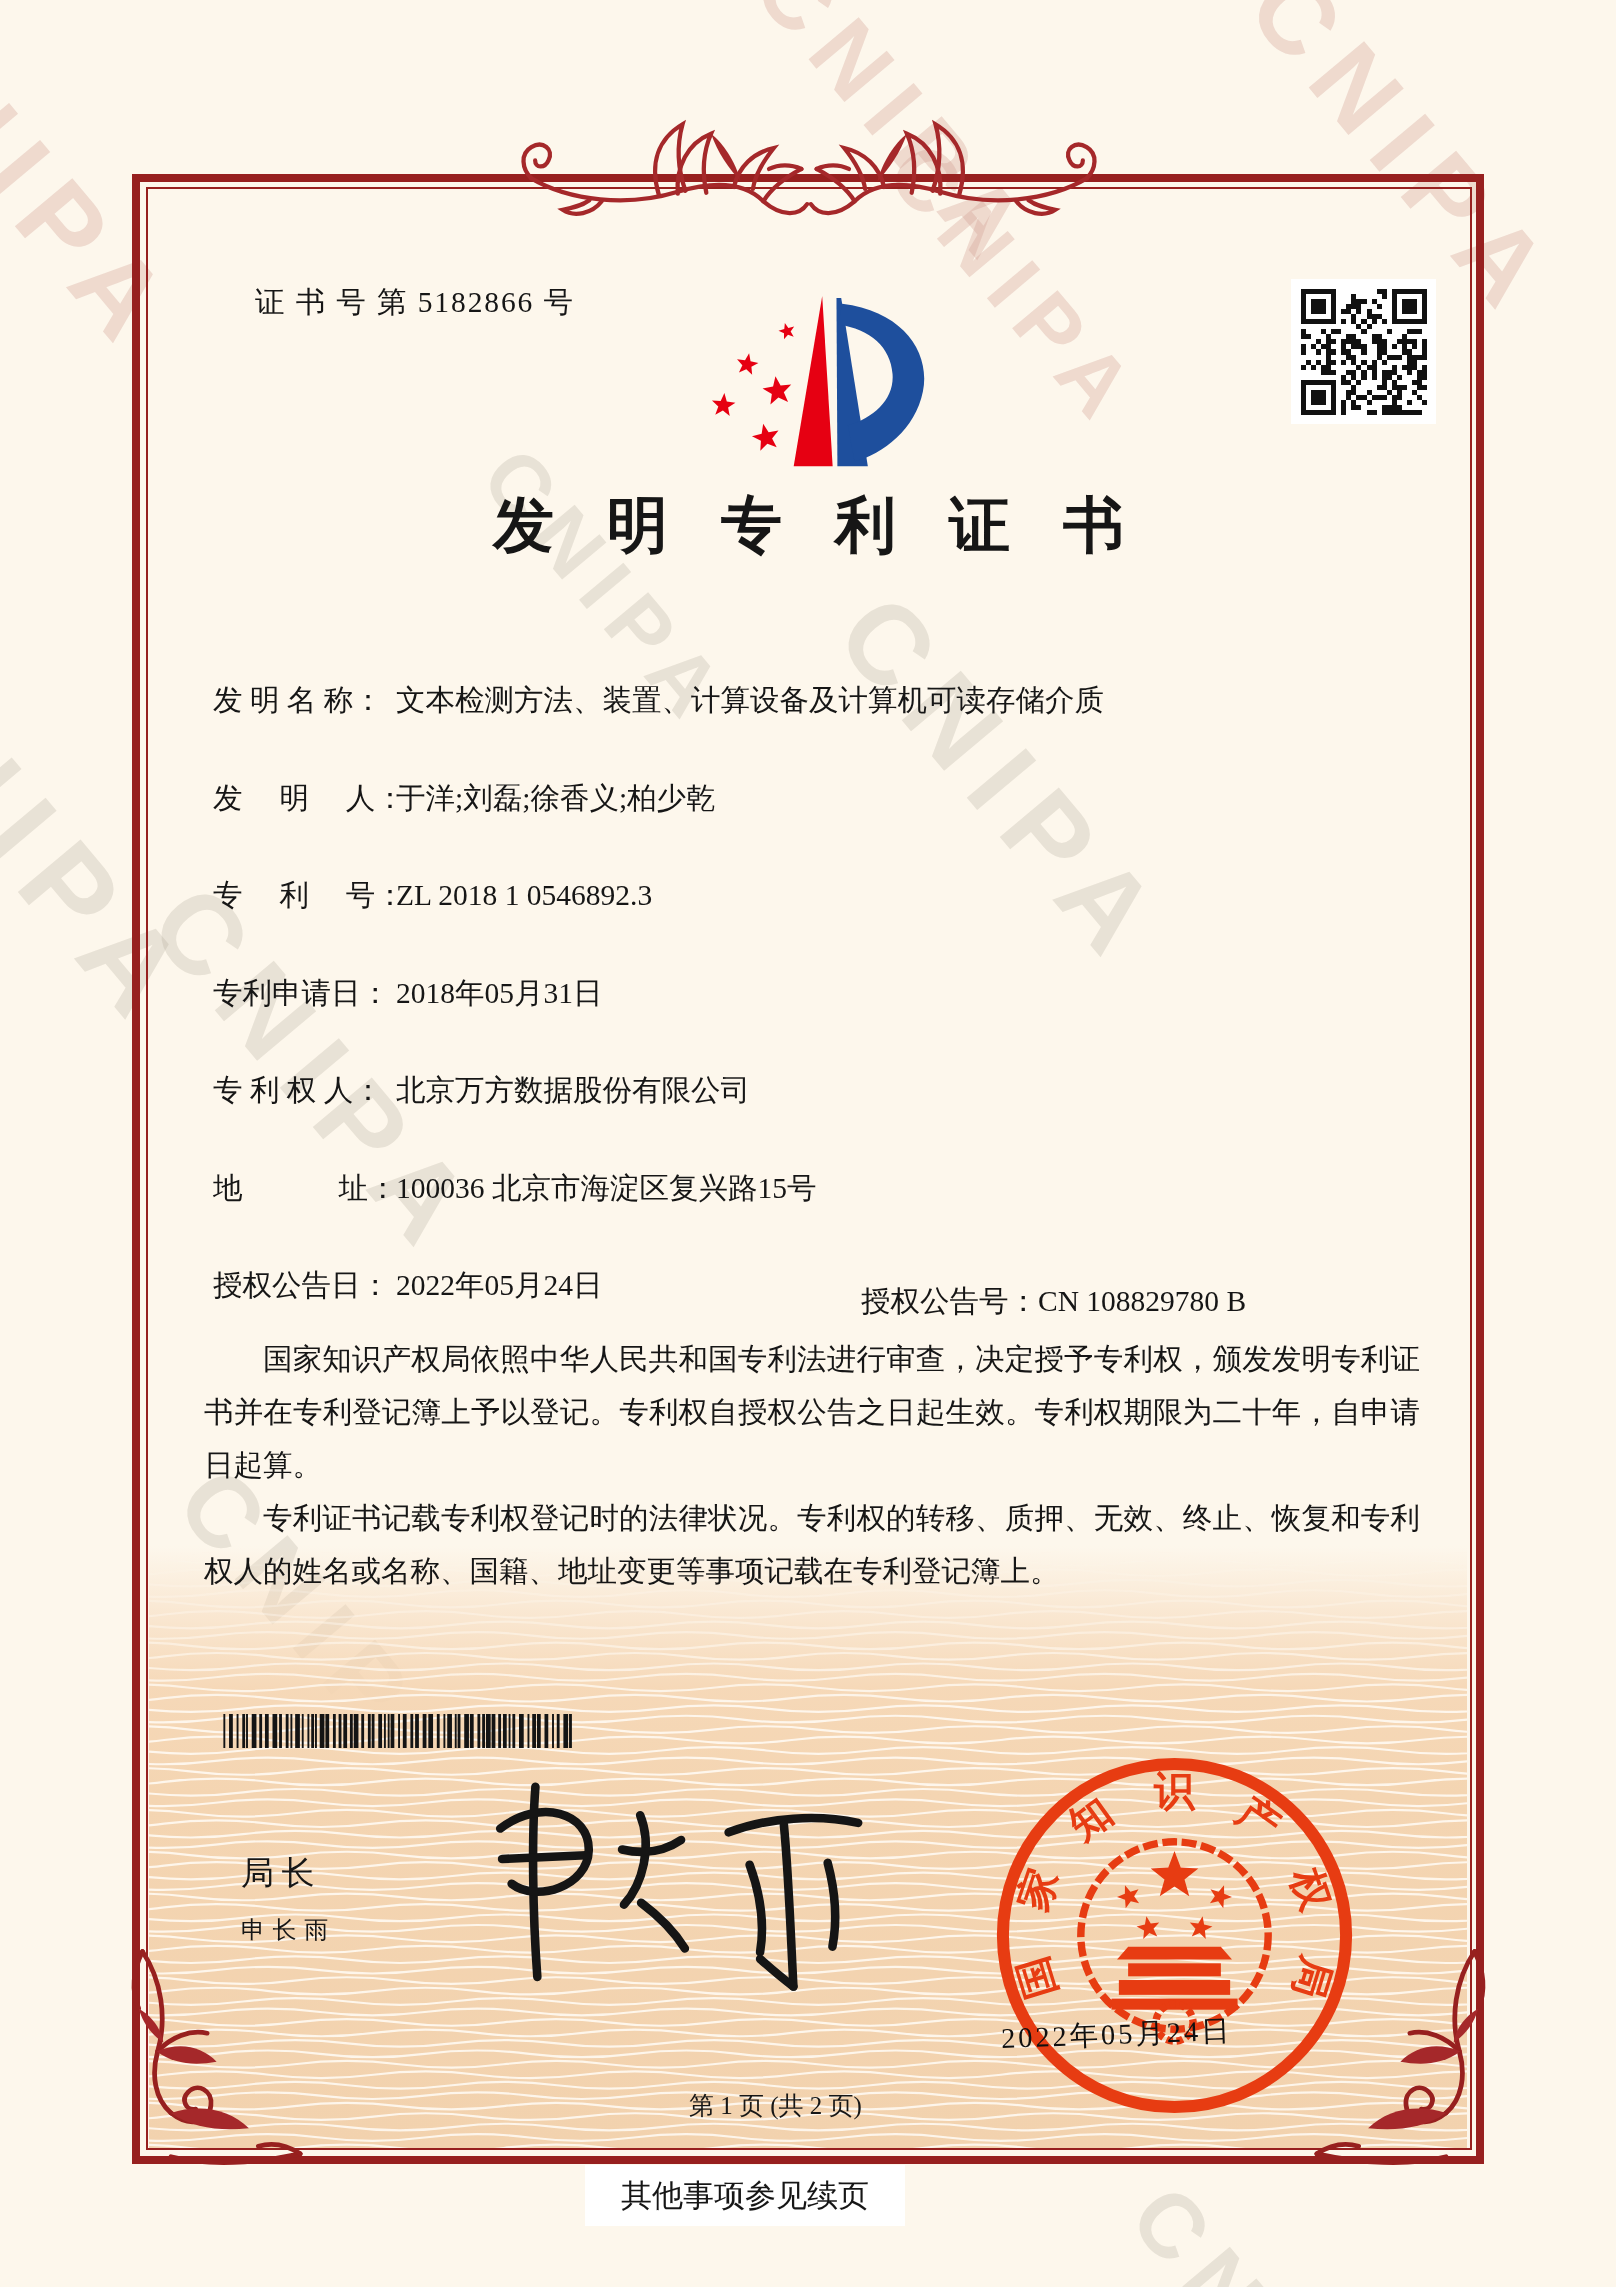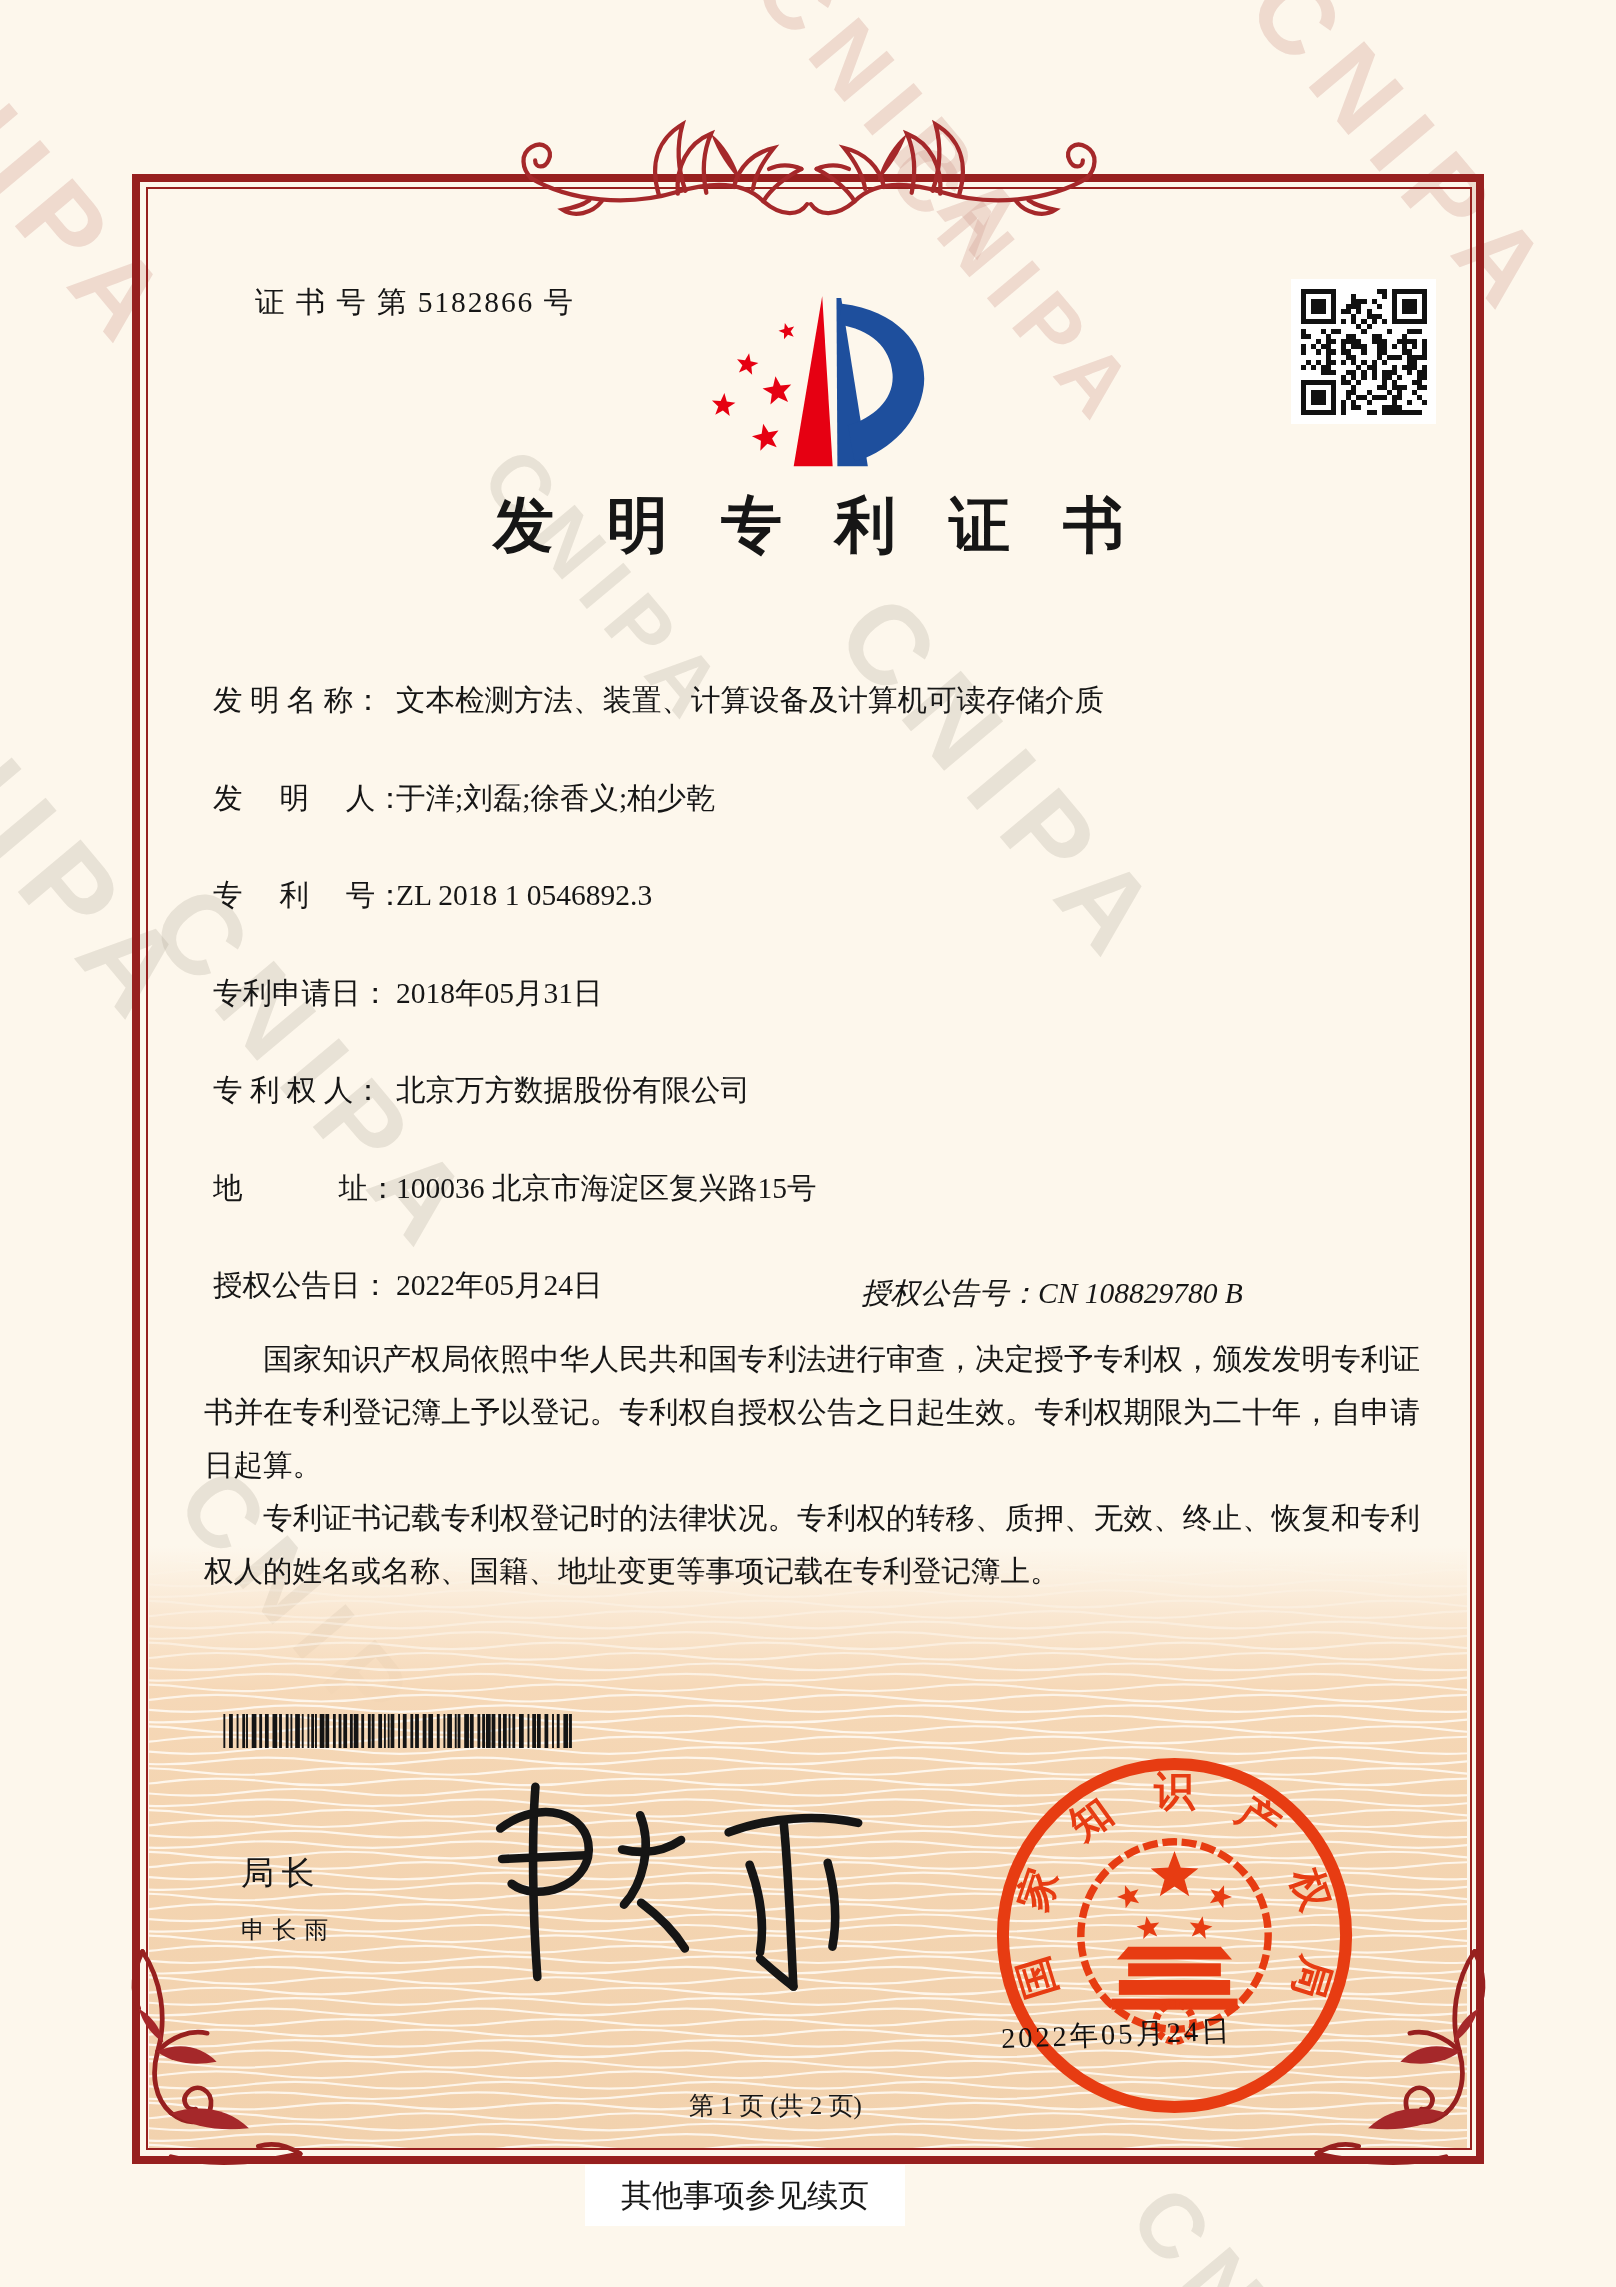--- a/index.html
+++ b/index.html
@@ -43,21 +43,21 @@
   .cert-no{position:absolute;left:211px;top:283px;font-size:29.5px;letter-spacing:1.9px;z-index:10;margin-left:44px;}
   .logo{position:absolute;left:687px;top:279px;z-index:10;}
   .qr-box{position:absolute;left:1291px;top:279px;width:145px;height:145px;background:#fff;z-index:10;}
   .qr-box svg{position:absolute;left:9.5px;top:9.5px;}
   .doc-title{position:absolute;left:0;right:0;top:485px;text-align:center;
     font-size:61px;font-weight:bold;letter-spacing:53px;text-indent:53px;z-index:10;font-family:Liberation Mono, monospace;}
   
   .field-row{position:absolute;left:213px;width:1217px;font-size:29.5px;z-index:10;white-space:nowrap;}
   .f-label{display:inline-block;width:183px;white-space:pre;}
   .f-value{white-space:pre;}
-  .grant2{position:absolute;left:648px;top:8px;white-space:nowrap;font-style:italic;}
+  .grant2{position:absolute;left:648px;top:16px;white-space:nowrap;}
   
   .body-text{position:absolute;left:204px;top:1333px;width:1216px;z-index:10;}
   .body-text p{margin:0;font-size:29.5px;line-height:53px;text-indent:59px;text-align:justify;}
   
   .barcode{position:absolute;left:222px;top:1714px;z-index:10;}
   .signer-title{position:absolute;left:241px;top:1851px;font-size:33px;letter-spacing:7.6px;
     font-family:"Liberation Sans","DejaVu Sans",sans-serif;z-index:10;}
   .signer-name{position:absolute;left:241px;top:1914px;font-size:24px;letter-spacing:7.6px;
     font-family:"Liberation Sans","DejaVu Sans",sans-serif;z-index:10;}
   .signature{position:absolute;left:445px;top:1760px;z-index:11;}

